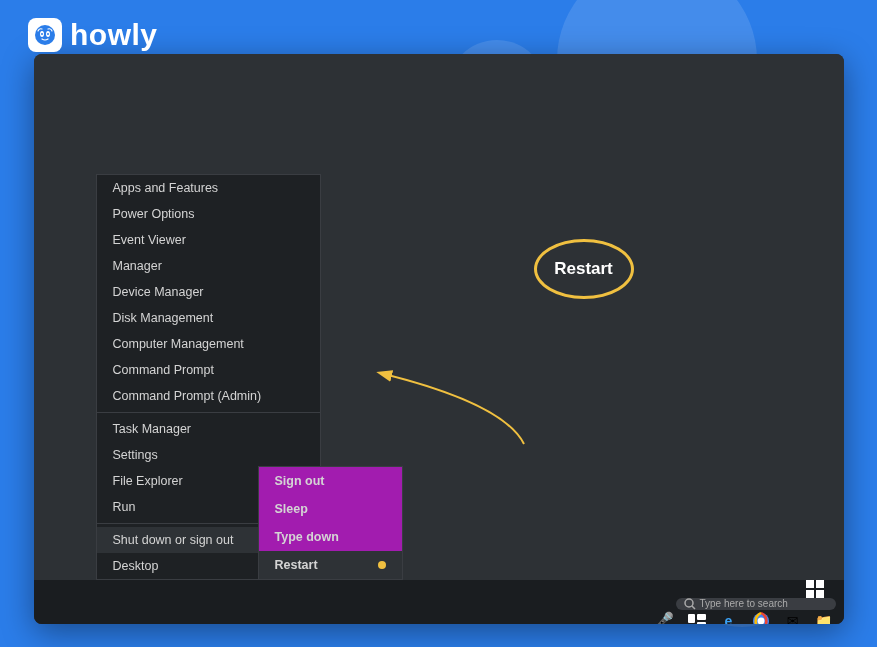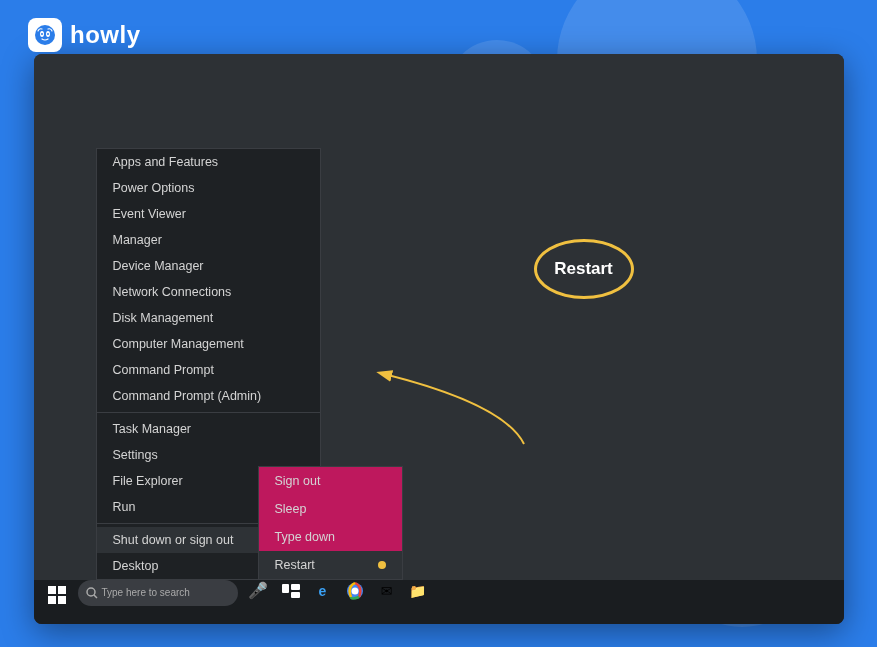--- a/index.html
+++ b/index.html
@@ -40,21 +40,21 @@
       height: 34px;
       background: white;
       border-radius: 8px;
       display: flex;
       align-items: center;
       justify-content: center;
       font-size: 18px;
     }
     .logo-text {
       color: white;
-      font-size: 24px;
+      font-size: 30px;
       font-weight: 700;
       letter-spacing: 0.5px;
     }
 
     
     .screen-container {
       width: 810px;
       height: 570px;
       background: #2d3135;
       border-radius: 8px;
@@ -74,23 +74,24 @@
 
     
     .taskbar {
       position: absolute;
       bottom: 0;
       left: 0;
       width: 100%;
       height: 44px;
       background: #1a1d20;
       display: flex;
-      align-items: flex-start;
+      align-items: flex-end;
       padding: 0 8px;
       z-index: 20;
+      flex-direction: column;
     }
     .taskbar-start {
       width: 30px;
       height: 30px;
       display: flex;
       align-items: center;
       justify-content: center;
       color: white;
       font-size: 18px;
       margin-right: 6px;
@@ -155,23 +156,24 @@
       font-size: 10px;
       color: #999;
     }
 
     
     .submenu {
       position: absolute;
       left: 224px;
       bottom: 44px;
       width: 145px;
-      background: #be185d;
+      background: #a21caf;
       border: 1px solid #3a3d42;
       z-index: 31;
+      font-weight: bold;
     }
     .submenu-item {
       padding: 7px 16px;
       color: #d4d4d4;
       font-size: 12.5px;
       cursor: pointer;
       display: flex;
       align-items: center;
       justify-content: space-between;
     }
@@ -250,23 +252,20 @@
         <div class="winx-menu-item">
           <span>Event Viewer</span>
         </div>
         <div class="winx-menu-item">
           <span>Manager</span>
         </div>
         <div class="winx-menu-item">
           <span>Device Manager</span>
         </div>
         <div class="winx-menu-item">
-          <span>Network Connections</span>
-        </div>
-        <div class="winx-menu-item">
           <span>Disk Management</span>
         </div>
         <div class="winx-menu-item">
           <span>Computer Management</span>
         </div>
         <div class="winx-menu-item">
           <span>Command Prompt</span>
         </div>
         <div class="winx-menu-item">
           <span>Command Prompt (Admin)</span>

